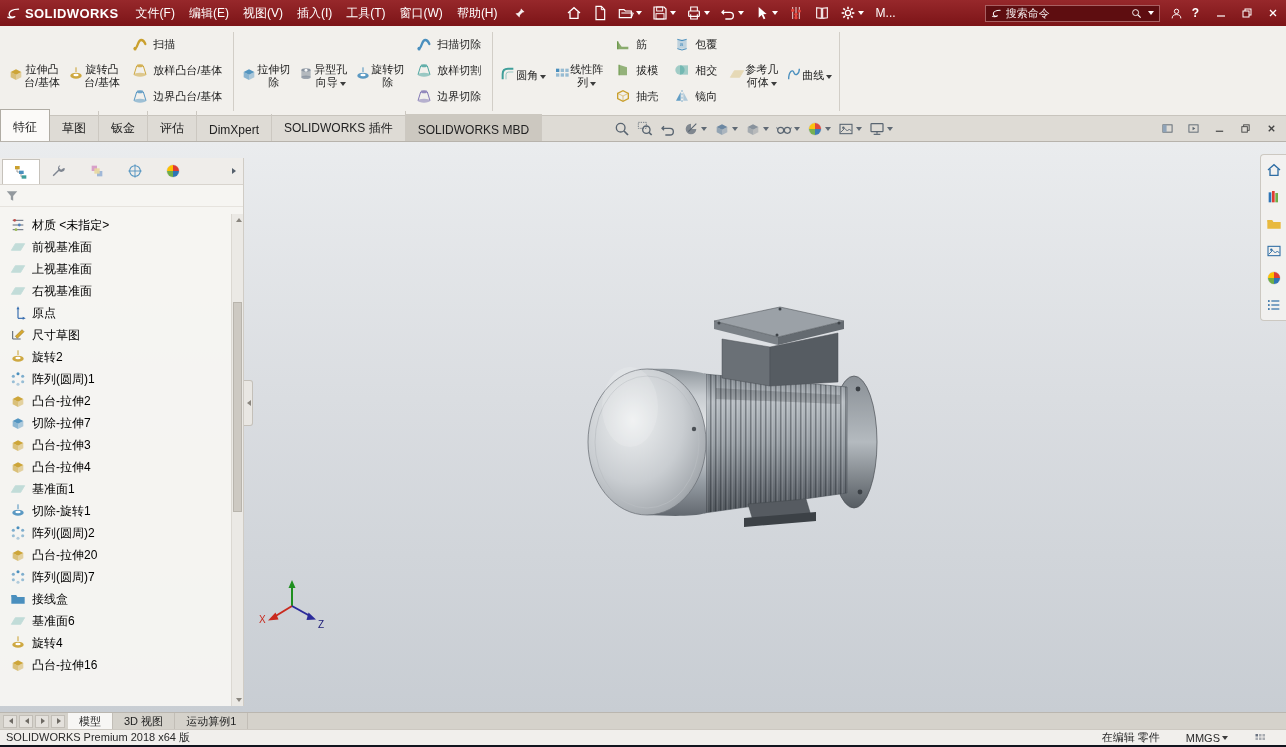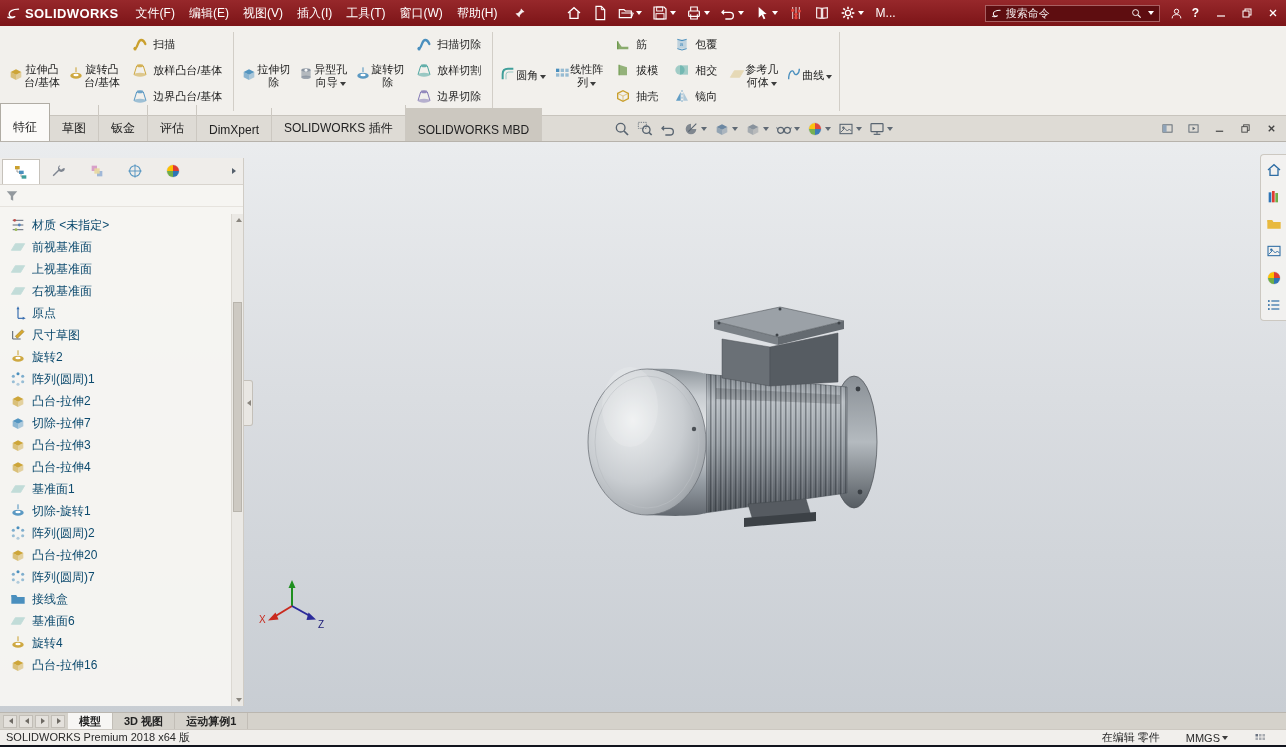--- a/index.html
+++ b/index.html
@@ -50,21 +50,21 @@
   .rb-label { margin-top:3px; font-size:11px; line-height:13px; text-align:center; color:#1d1d1d; white-space:nowrap; }
   .rb-stack { display:flex; flex-direction:column; padding:3px 5px; }
   .rb-small { display:flex; align-items:center; gap:5px; height:26px; font-size:11px; color:#1d1d1d;
               padding:0 3px; white-space:nowrap; }
   .sm-icn { width:17px; height:17px; }
   .rb-sep { width:1px; background:#d2cec7; margin:4px 3px; }
 
   
   .tabrow { height:26px; flex:none; background:#dedbd5; display:flex; align-items:flex-end;
             border-bottom:1px solid #b7b3ac; }
-  .ctab { padding:15px 12px 4px; font-size:12px; color:#222; border-right:1px solid #ccc8c1; white-space:nowrap; }
+  .ctab { padding:9px 12px 4px; font-size:12px; color:#222; border-right:1px solid #ccc8c1; white-space:nowrap; }
   .ctab.active { background:#fbfaf8; border:1px solid #b0aca4; border-bottom:none; padding-bottom:5px; }
   .ctab.pressed { background:#ccc8c0; }
   .headsup { display:flex; align-items:center; gap:7px; margin:0 0 4px 72px; }
   .hu-btn { display:flex; align-items:center; opacity:.92; }
   .hu-icn { width:17px; height:17px; }
   .docwin { display:flex; align-items:center; margin-left:auto; margin-bottom:3px; margin-right:3px; gap:2px; }
   .dw { width:24px; height:19px; display:flex; align-items:center; justify-content:center; }
   .dw svg { width:11px; height:11px; }
 
   
@@ -79,21 +79,21 @@
                border-bottom:1px solid #d8d4ce; padding-left:2px; }
   .tree-tab { width:38px; height:25px; display:flex; align-items:center; justify-content:center; }
   .tree-tab.active { background:#fff; border:1px solid #c6c2bb; border-bottom:none; }
   .tt-icn { width:17px; height:17px; }
   .tree-tab-more { margin-left:auto; padding-right:7px; display:flex; align-items:center; }
   .tree-filter { height:22px; display:flex; align-items:center; padding-left:5px;
                  border-bottom:1px solid #e6e3de; }
   .tree-filter svg { width:14px; height:14px; }
   .tree-list { position:absolute; top:56px; left:0; right:12px; bottom:0; overflow:hidden; }
   .tree-item { height:22px; display:flex; align-items:center; gap:6px; padding-left:10px;
-               font-size:12px; color:#0c4a6e; white-space:nowrap; }
+               font-size:12px; color:#000000; white-space:nowrap; }
   .tr-icn { width:15px; height:15px; flex:none; }
   .tree-scrollbar { position:absolute; top:56px; right:0; width:12px; bottom:0; background:#ebe9e5;
                     border-left:1px solid #dbd8d2; }
   .ts-arrow { position:absolute; left:0; width:11px; height:12px; display:flex; align-items:center;
               justify-content:center; color:#8a867f; font-size:6px; }
   .ts-thumb { position:absolute; left:1px; right:1px; top:88px; height:210px; background:#cdc9c2;
               border:1px solid #b8b4ac; }
   .panel-handle { position:absolute; left:244px; top:238px; width:9px; height:46px; background:#e9e7e3;
                   border:1px solid #c4c0b9; border-left:none; border-radius:0 3px 3px 0;
                   display:flex; align-items:center; justify-content:center; color:#8a867f; }
@@ -105,21 +105,21 @@
   .tp-btn { display:flex; }
   .tp-icn { width:17px; height:17px; }
 
   
   .bottombar { height:17px; flex:none; background:#d5d2cb; border-top:1px solid #bab6af;
                display:flex; align-items:stretch; font-size:11px; }
   .bt-nav { display:flex; align-items:center; padding:0 3px; gap:2px; }
   .bt-btn { width:14px; height:13px; background:#e4e1dc; border:1px solid #c2beb7;
             display:flex; align-items:center; justify-content:center; color:#6e6a64; }
   .btab { display:flex; align-items:center; padding:0 11px; border-right:1px solid #c2beb7; color:#222;
-          white-space:nowrap;font-weight:bold; }
+          white-space:nowrap; }
   .btab.active { background:#f7f6f4; }
 
   
   .statusbar { height:16px; flex:none; background:#f1efec; border-top:1px solid #ccc8c1; display:flex;
                align-items:center; font-size:11px; color:#2a2a2a; padding:0 6px; }
   .sb-right { margin-left:auto; display:flex; align-items:center; gap:26px; padding-right:14px; }
   .sb-units { display:flex; align-items:center; gap:0; }
   .sb-grid svg { width:12px; height:12px; }
   .blackstrip { height:6px; flex:none; background:#11141d; }
 </style>

